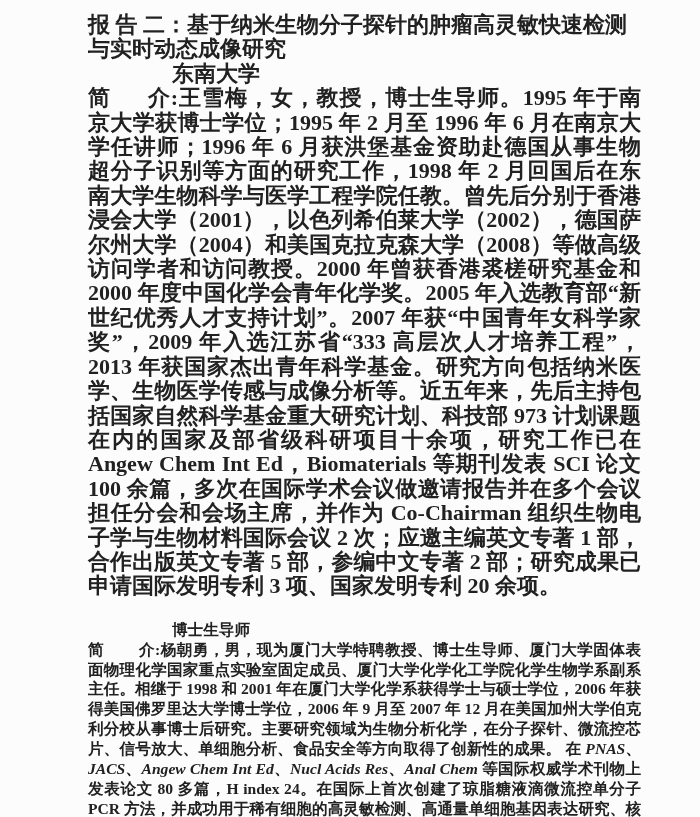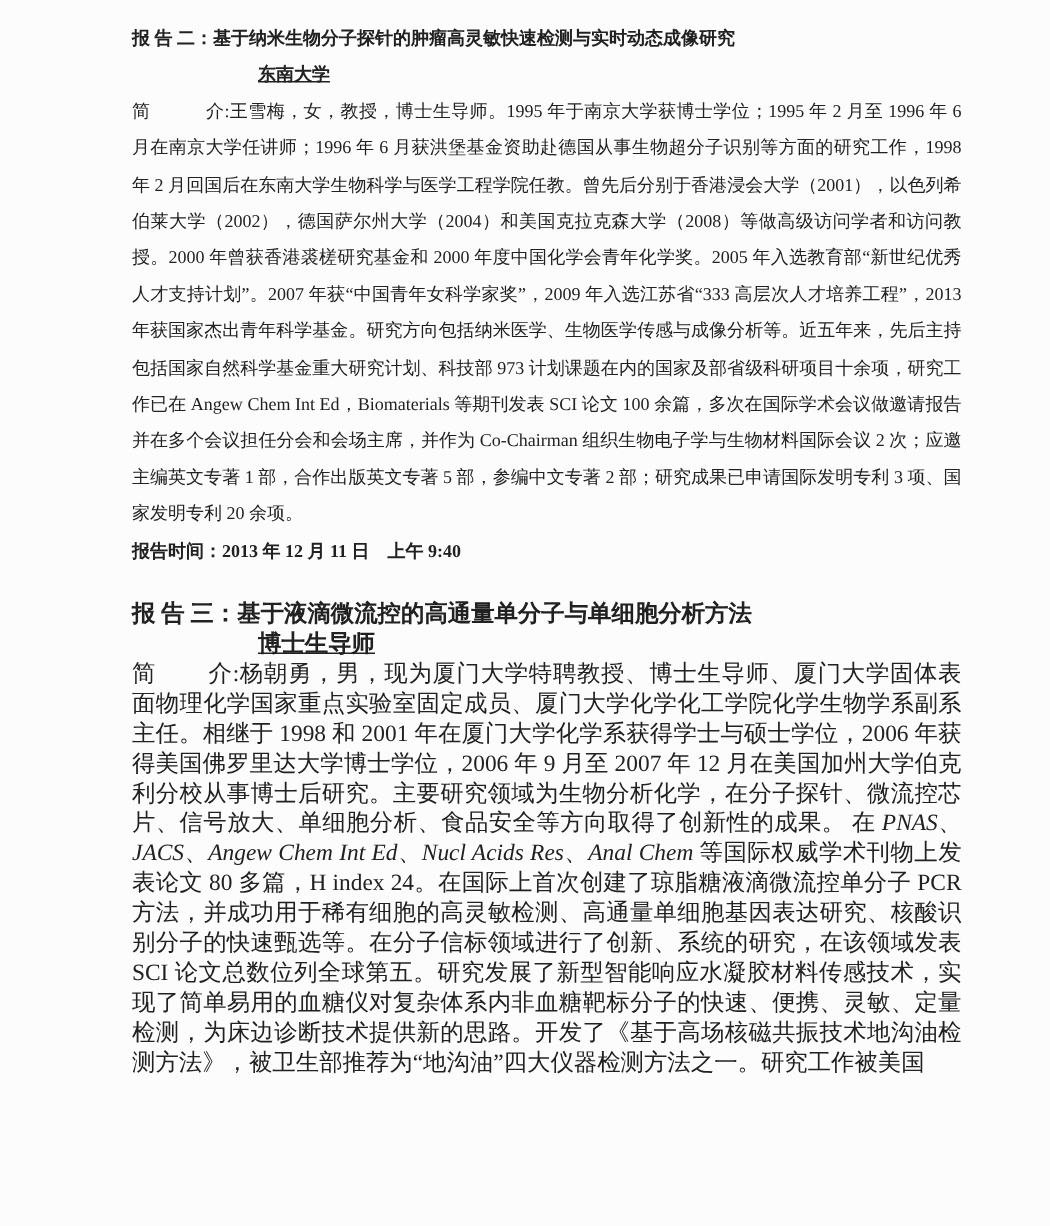--- a/index.html
+++ b/index.html
@@ -8,43 +8,41 @@
     background: #fcfcfc;
     overflow: hidden;
     font-family: "Liberation Serif", "DejaVu Serif", serif;
     color: #212121;
     -webkit-font-smoothing: antialiased;
   }
   .page { margin: 13px 52px 0 88px; width: 553px; }
   p { margin: 0; padding: 0; }
 
   
-  .r2 { font-size: 12px; line-height: 24.4px; }
+  .r2 { font-size: 22px; line-height: 24.4px; }
   
   .r3 { font-size: 15.6px; line-height: 19.9px; margin-top: 21px; }
 
   .hd { font-weight: bold; }
-  .affiliation { padding-left: 84px; font-weight: bold; text-decoration: underline; }
-  .bio { text-align: justify; text-justify: inter-ideograph; }
+  .affiliation { padding-left: 84px; font-weight: bold; }
+  .bio { text-align: justify; text-justify: inter-ideograph; font-weight: bold; }
   .lbl-jie { margin-left: 37px; }
   .r3 .lbl-jie { margin-left: 35px; }
   .time { font-weight: bold; }
   .it { font-style: italic; }
 </style>
 </head>
 <body>
 
 <div class="page">
 
   <section class="r2">
     <p class="hd"><span>报 告 二：</span><span>基于纳米生物分子探针的肿瘤高灵敏快速检测与实时动态成像研究</span></p>
     <p class="affiliation">东南大学</p>
     <p class="bio"><span class="lbl-jian">简</span><span class="lbl-jie">介:</span><span><span>王雪梅，女，教授，博士生导师。1995 年于南京大学获博士学位；1995 年 2 月至 1996 年 6 月在南京大学任讲师；1996 年 6 月获洪堡基金资助赴德国从事生物超分子识别等方面的研究工作，1998 年 2 月回国后在东南大学生物科学与医学工程学院任教。曾先后分别于香港浸会大学（2001），以色列希伯莱大学（2002），德国萨尔州大学（2004）和美国克拉克森大学（2008）等做高级访问学者和访问教授。2000 年曾获香港裘槎研究基金和 2000 年度中国化学会青年化学奖。2005 年入选教育部“新世纪优秀人才支持计划”。2007 年获“中国青年女科学家奖”，2009 年入选江苏省“333 高层次人才培养工程”，2013 年获国家杰出青年科学基金。研究方向包括纳米医学、生物医学传感与成像分析等。近五年来，先后主持包括国家自然科学基金重大研究计划、科技部 973 计划课题在内的国家及部省级科研项目十余项，研究工作已在 Angew Chem Int Ed，Biomaterials 等期刊发表 SCI 论文 100 余篇，多次在国际学术会议做邀请报告并在多个会议担任分会和会场主席，并作为 Co-Chairman 组织生物电子学与生物材料国际会议 2 次；应邀主编英文专著 1 部，合作出版英文专著 5 部，参编中文专著 2 部；研究成果已申请国际发明专利 3 项、国家发明专利 20 余项。</span></span></p>
-    <p class="time"><span>报告时间：</span><span>2013 年 12 月 11 日　上午 9:40</span></p>
   </section>
 
   <section class="r3">
-    <p class="hd"><span>报 告 三：</span><span>基于液滴微流控的高通量单分子与单细胞分析方法</span></p>
     <p class="affiliation">博士生导师</p>
     <p class="bio"><span class="lbl-jian">简</span><span class="lbl-jie">介:</span><span><span>杨朝勇，男，现为厦门大学特聘教授、博士生导师、厦门大学固体表面物理化学国家重点实验室固定成员、厦门大学化学化工学院化学生物学系副系主任。相继于 1998 和 2001 年在厦门大学化学系获得学士与硕士学位，2006 年获得美国佛罗里达大学博士学位，2006 年 9 月至 2007 年 12 月在美国加州大学伯克利分校从事博士后研究。主要研究领域为生物分析化学，在分子探针、微流控芯片、信号放大、单细胞分析、食品安全等方向取得了创新性的成果。 在 </span><span class="it">PNAS</span><span>、</span><span class="it">JACS</span><span>、</span><span class="it">Angew Chem Int Ed</span><span>、</span><span class="it">Nucl Acids Res</span><span>、</span><span class="it">Anal Chem</span><span> 等国际权威学术刊物上发表论文 80 多篇，H index 24。在国际上首次创建了琼脂糖液滴微流控单分子 PCR 方法，并成功用于稀有细胞的高灵敏检测、高通量单细胞基因表达研究、核酸识别分子的快速甄选等。在分子信标领域进行了创新、系统的研究，在该领域发表 SCI 论文总数位列全球第五。研究发展了新型智能响应水凝胶材料传感技术，实现了简单易用的血糖仪对复杂体系内非血糖靶标分子的快速、便携、灵敏、定量检测，为床边诊断技术提供新的思路。开发了《基于高场核磁共振技术地沟油检测方法》，被卫生部推荐为“地沟油”四大仪器检测方法之一。研究工作被美国 </span></span> </p>
   </section>
 
 </div>
 
 </body></html>

